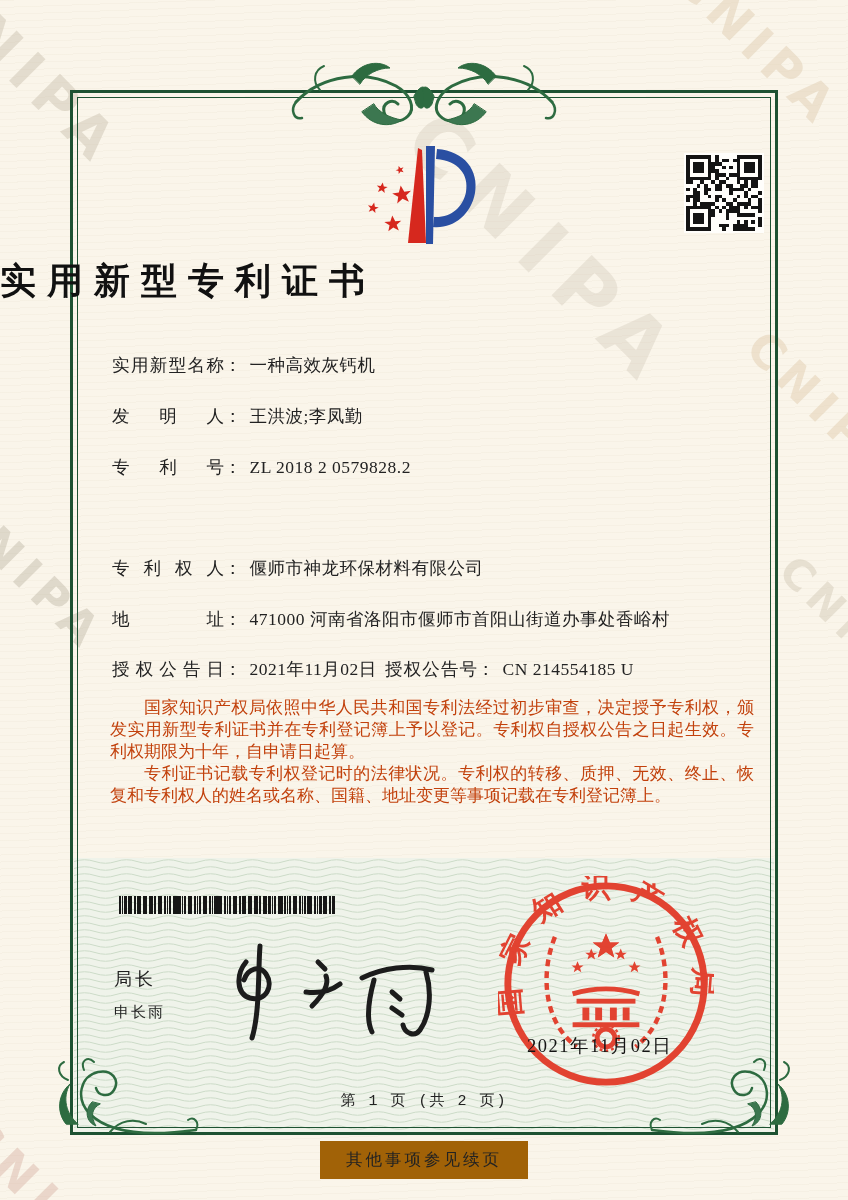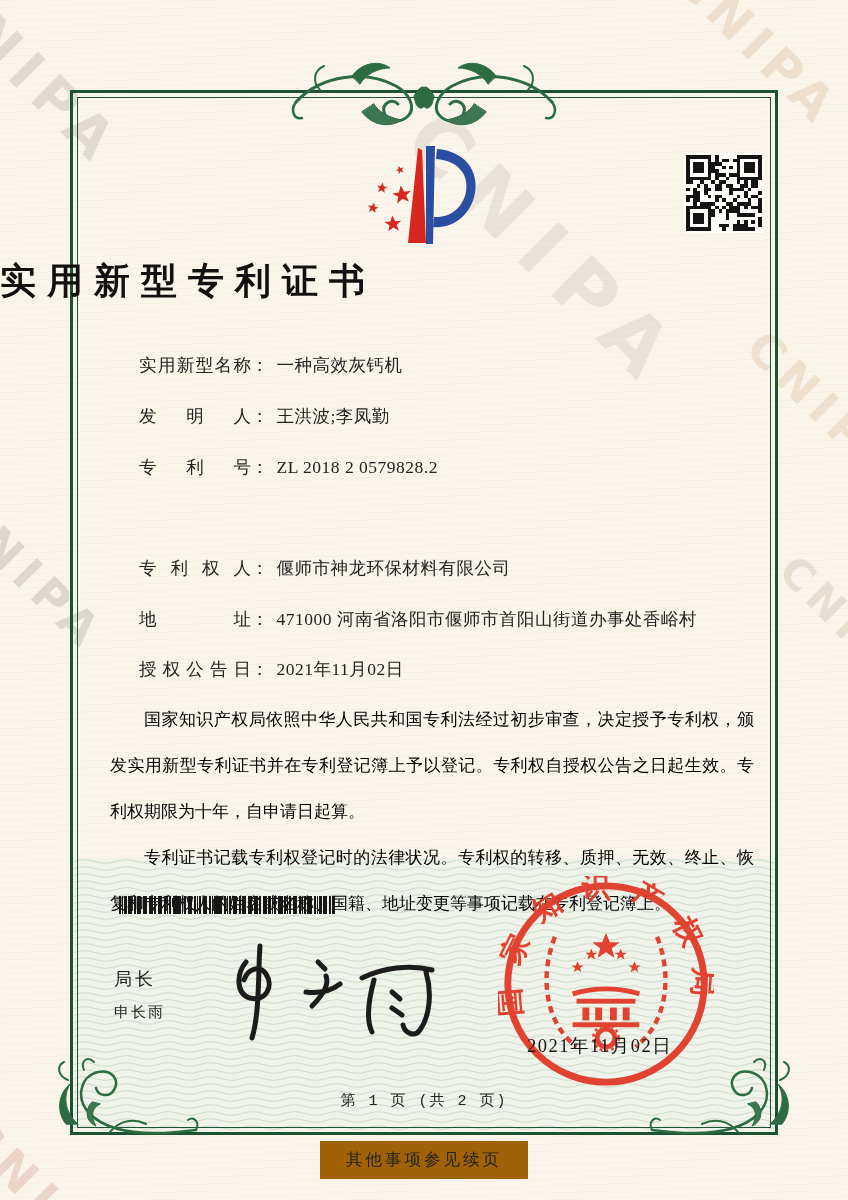--- a/index.html
+++ b/index.html
@@ -40,28 +40,28 @@
   .cert-number{position:absolute; left:112px; top:146px; z-index:3;
     font-size:16.5px; letter-spacing:4px; color:#2b2b2b;}
   .qr{position:absolute; left:684px; top:153px; width:80px; height:80px; z-index:3;
     background:#fffefb; padding:2px; box-sizing:border-box;}
   .qr svg{width:100%; height:100%; display:block;}
   .logo{position:absolute; left:356px; top:140px; width:132px; height:116px; z-index:3;}
   .title{position:absolute; left:0; right:0; top:257px; z-index:3; text-align:left;
     font-size:36px; font-weight:700; letter-spacing:11px; color:#111;}
   
   .field-row{position:absolute; left:112px; width:620px; z-index:3; font-size:17.5px; color:#222;}
-  .flabel{display:inline-block; width:112px; text-align:justify; text-align-last:justify; vertical-align:top;margin-left:27px;}
+  .flabel{display:inline-block; width:112px; text-align:justify; text-align-last:justify; vertical-align:top;}
   .colon{margin-right:8px;}
   .fvalue{letter-spacing:.5px;}
   .fgroup2{position:absolute; left:273px; top:0; white-space:nowrap;}
   .fgroup2 .flabel{width:92px; margin-right:0;}
   
   .body-text{position:absolute; left:110px; top:697px; width:644px; z-index:3;
-    font-size:17px; line-height:46px; text-align:justify; color:#000000;}
+    font-size:17px; line-height:22px; text-align:justify; color:#c2410c;}
   .body-text p{margin:0; text-indent:2em;}
   
   .barcode{position:absolute; left:119px; top:896px; width:216px; height:18px; z-index:3;
     background:
       repeating-linear-gradient(90deg,#161616 0 2px,transparent 2px 5px),
       repeating-linear-gradient(90deg,#161616 0 1px,transparent 1px 3px),
       repeating-linear-gradient(90deg,transparent 0 6px,#161616 6px 8px,transparent 8px 13px);}
   .director-role{position:absolute; left:114px; top:967px; z-index:3; font-size:18px; letter-spacing:3px;}
   .director-name{position:absolute; left:114px; top:1003px; z-index:3; font-size:15px; letter-spacing:2px;}
   .signature{position:absolute; left:222px; top:940px; width:225px; height:102px; z-index:4;}
@@ -400,20 +400,23 @@
     <span class="flabel">专利号</span><span class="colon">：</span><span class="fvalue">ZL 2018 2 0579828.2</span>
   </div>
   <div class="field-row" style="top:556px">
     <span class="flabel">专利权人</span><span class="colon">：</span><span class="fvalue">偃师市神龙环保材料有限公司</span>
   </div>
   <div class="field-row" style="top:607px">
     <span class="flabel">地址</span><span class="colon">：</span><span class="fvalue">471000 河南省洛阳市偃师市首阳山街道办事处香峪村</span>
   </div>
   <div class="field-row" style="top:657px">
     <span class="flabel">授权公告日</span><span class="colon">：</span><span class="fvalue">2021年11月02日</span>
+    <span class="fgroup2">
+      <span class="flabel">授权公告号</span><span class="colon">：</span><span class="fvalue">CN 214554185 U</span>
+    </span>
   </div>
 
   <div class="body-text">
     <p>国家知识产权局依照中华人民共和国专利法经过初步审查，决定授予专利权，颁发实用新型专利证书并在专利登记簿上予以登记。专利权自授权公告之日起生效。专利权期限为十年，自申请日起算。</p>
     <p>专利证书记载专利权登记时的法律状况。专利权的转移、质押、无效、终止、恢复和专利权人的姓名或名称、国籍、地址变更等事项记载在专利登记簿上。</p>
   </div>
 
   <div class="barcode"></div>
 
   <div class="director-role">局长</div>

